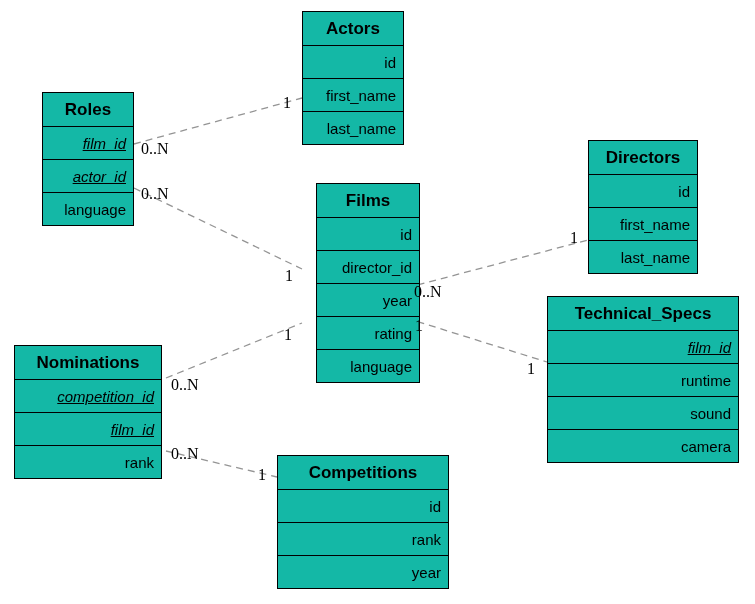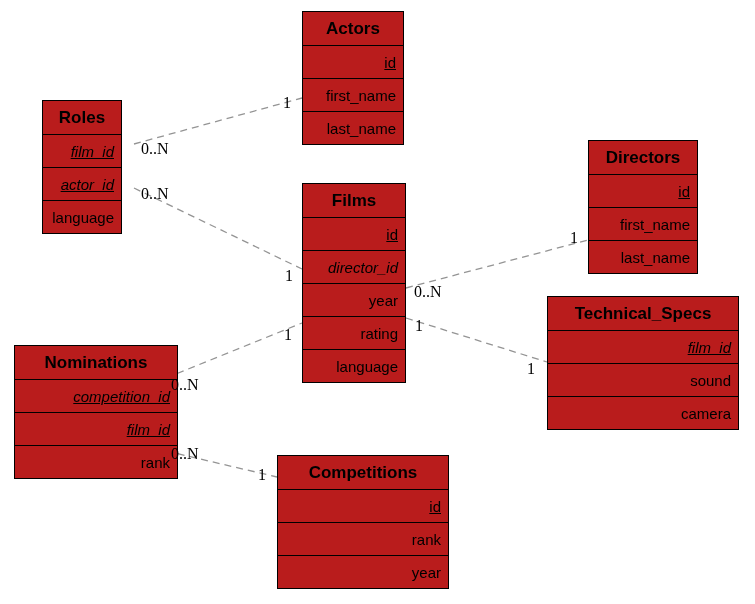--- a/index.html
+++ b/index.html
@@ -8,40 +8,40 @@
     background: #ffffff;
     font-family: "Liberation Sans", sans-serif;
     position: relative;
     overflow: hidden;
   }
   .canvas { position: absolute; left: 0; top: 0; width: 755px; height: 604px; }
   svg.rel-layer { position: absolute; left: 0; top: 0; pointer-events: none; }
   svg.rel-layer line { stroke: #949494; stroke-width: 1.3; stroke-dasharray: 7 5; }
   .entity {
     position: absolute;
-    background: #b91c1c;
+    background: #14b8a6;
     border: 1.5px solid #000000;
     box-sizing: border-box;
   }
   .entity .hdr {
     height: 33px;
     display: flex; align-items: center; justify-content: center;
     font-weight: bold; font-size: 17px; color: #000;
     box-sizing: border-box;
   }
   .entity .col {
     height: 33px;
     border-top: 1.5px solid #000000;
     display: flex; align-items: center; justify-content: flex-end;
     padding-right: 7px;
     font-size: 15px; color: #000;
     box-sizing: border-box;
   }
-  .col.pk { text-decoration: underline; }
-  .col.fk { font-style: italic; }
+  .col.pk { }
+  .col.fk { }
   .col.pkfk { font-style: italic; text-decoration: underline; }
   .card {
     position: absolute;
     font-family: "Liberation Serif", serif;
     font-size: 16px; color: #000;
     line-height: 1;
     white-space: nowrap;
   }
 </style>
 </head>
@@ -58,53 +58,54 @@
     <line x1="166" y1="451" x2="277" y2="477"></line>
   </svg>
 
   <div class="entity" style="left:302px; top:11px; width:102px;">
     <div class="hdr">Actors</div>
     <div class="col pk">id</div>
     <div class="col">first_name</div>
     <div class="col">last_name</div>
   </div>
 
-  <div class="entity" style="left:42px; top:100px; width:80px;">
+  <div class="entity" style="left:42px; top:92px; width:92px;">
     <div class="hdr">Roles</div>
     <div class="col pkfk">film_id</div>
     <div class="col pkfk">actor_id</div>
     <div class="col">language</div>
   </div>
 
-  <div class="entity" style="left:302px; top:183px; width:104px;">
+  <div class="entity" style="left:316px; top:183px; width:104px;">
     <div class="hdr">Films</div>
     <div class="col pk">id</div>
     <div class="col fk">director_id</div>
     <div class="col">year</div>
     <div class="col">rating</div>
     <div class="col">language</div>
   </div>
 
   <div class="entity" style="left:588px; top:140px; width:110px;">
     <div class="hdr">Directors</div>
     <div class="col pk">id</div>
     <div class="col">first_name</div>
     <div class="col">last_name</div>
   </div>
 
-  <div class="entity" style="left:14px; top:345px; width:164px;">
+  <div class="entity" style="left:14px; top:345px; width:148px;">
     <div class="hdr">Nominations</div>
     <div class="col pkfk">competition_id</div>
     <div class="col pkfk">film_id</div>
     <div class="col">rank</div>
   </div>
 
   <div class="entity" style="left:547px; top:296px; width:192px;">
     <div class="hdr">Technical_Specs</div>
     <div class="col pkfk">film_id</div>
+    <div class="col">runtime</div>
     <div class="col">sound</div>
     <div class="col">camera</div>
   </div>
 
   <div class="entity" style="left:277px; top:455px; width:172px;">
     <div class="hdr">Competitions</div>
     <div class="col pk">id</div>
     <div class="col">rank</div>
     <div class="col">year</div>
   </div>

